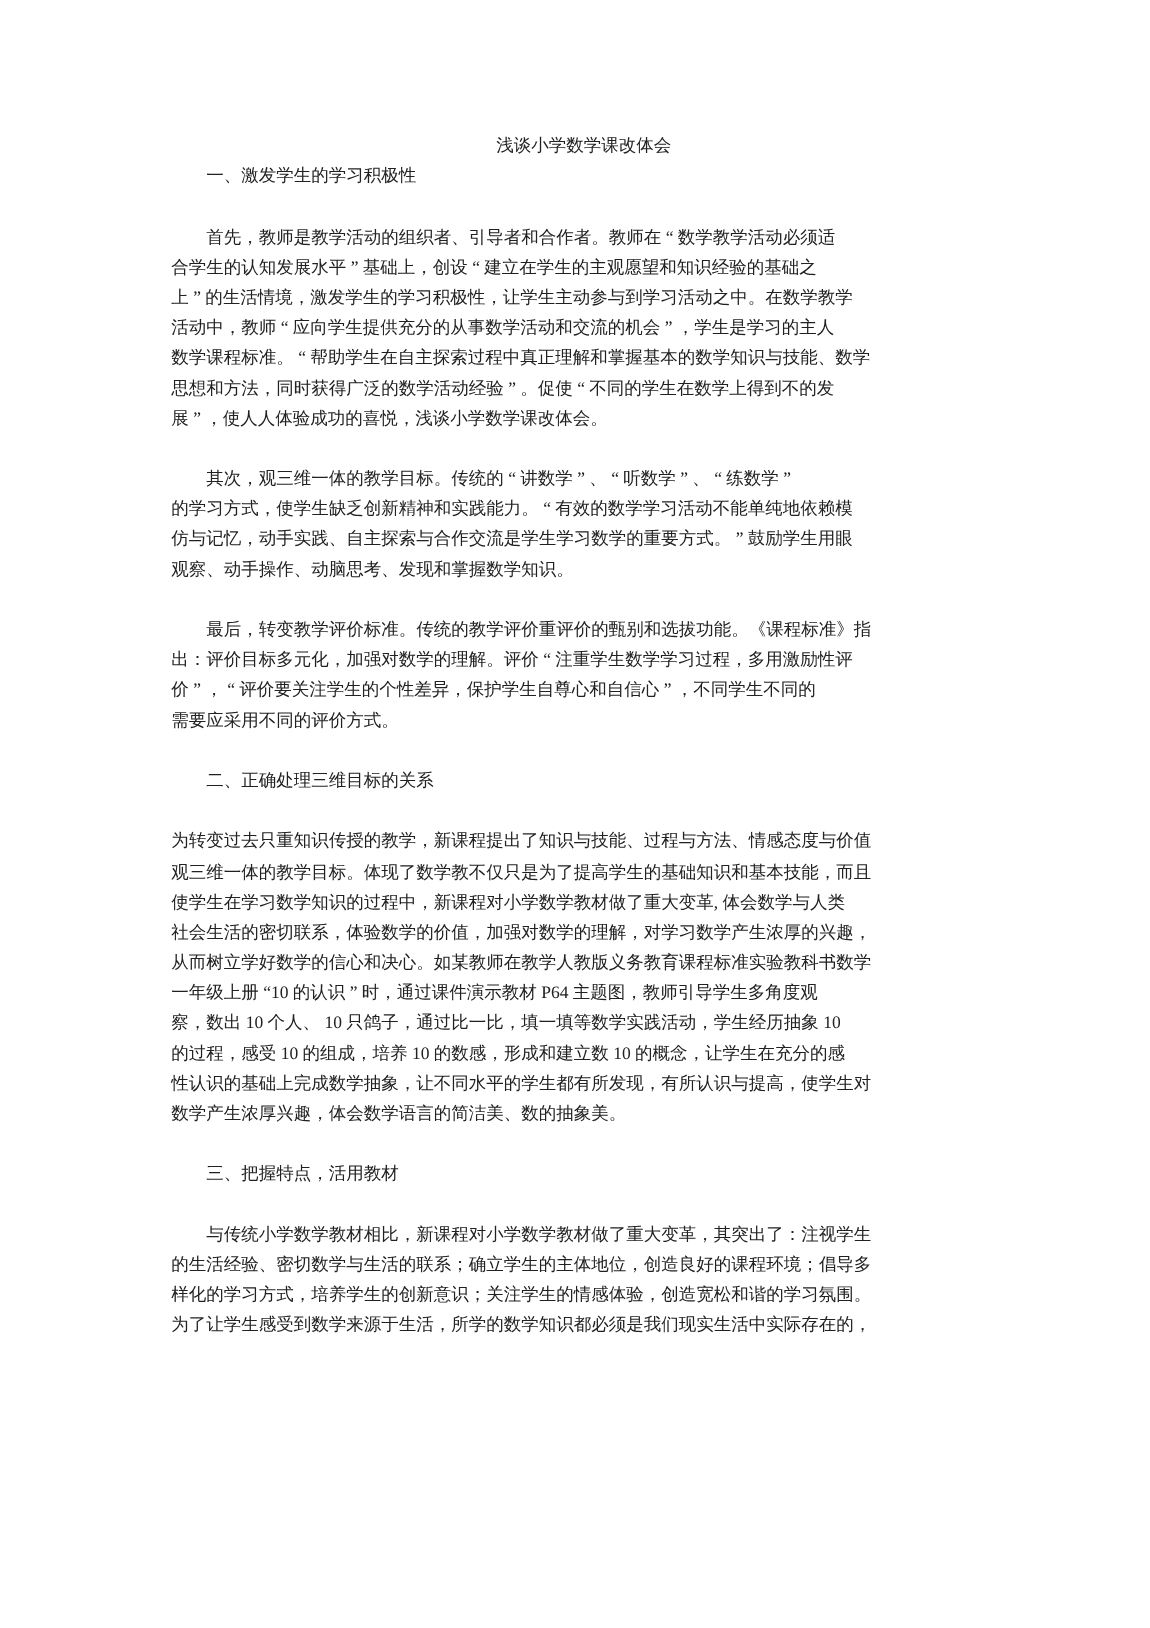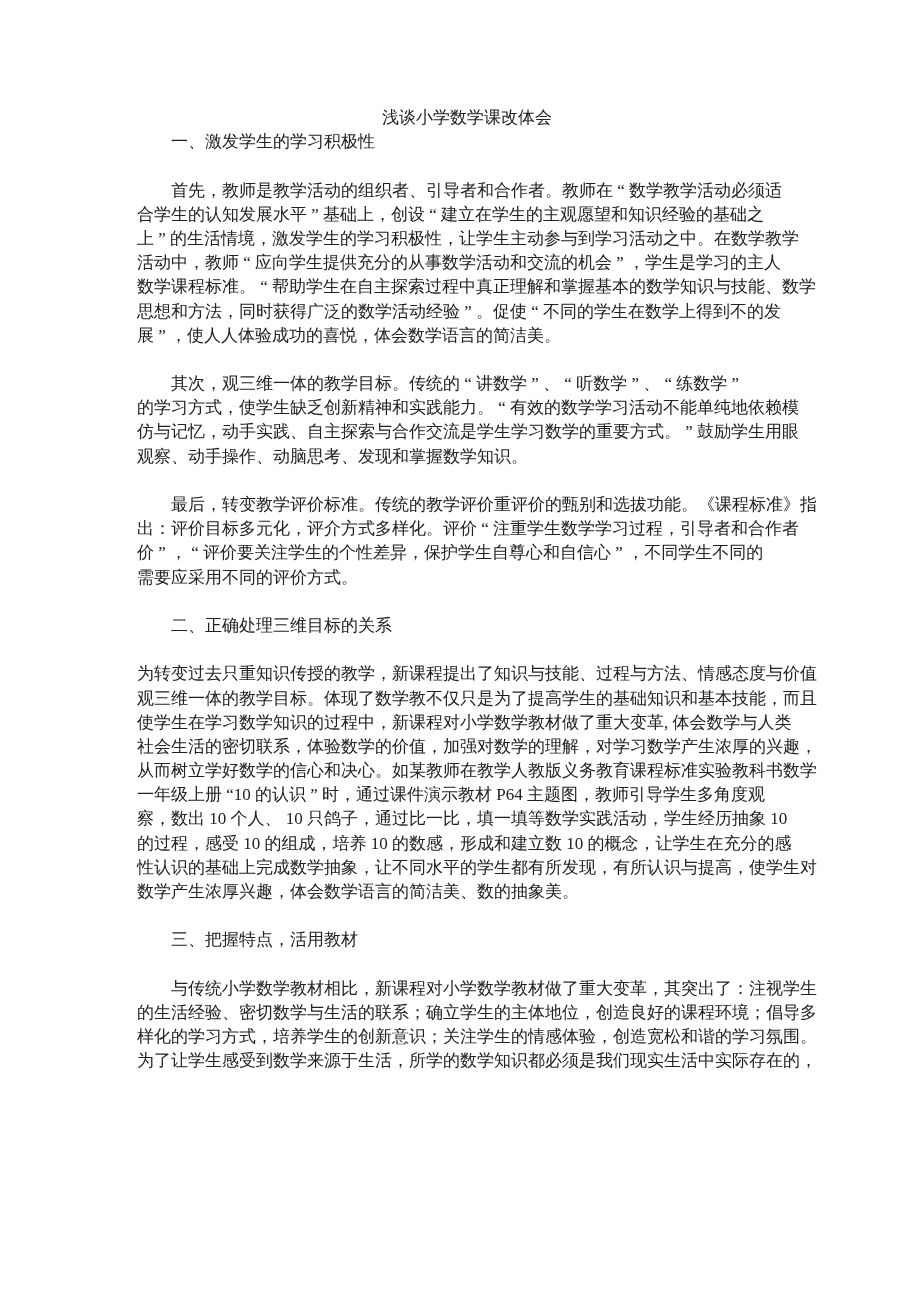--- a/index.html
+++ b/index.html
@@ -13,21 +13,21 @@
     overflow: hidden;
   }
   .page {
     box-sizing: border-box;
     width: 920px;
     height: 1302px;
     padding: 106px 100px 0 137px;
     background: #ffffff;
     color: #212121;
     font-family: "Liberation Serif", "DejaVu Serif", serif;
-    font-size: 17px;
+    font-size: 14px;
   }
   .line {
     height: 24.2px;
     line-height: 24.2px;
     white-space: pre;
   }
   .block {
     margin-bottom: 24.2px;
   }
   .block.title {
@@ -50,31 +50,31 @@
       <div class="block heading">
         <div class="line">　　一、激发学生的学习积极性</div>
       </div>
       <div class="block paragraph">
         <div class="line">　　首先，教师是教学活动的组织者、引导者和合作者。教师在 “ 数学教学活动必须适</div>
         <div class="line">合学生的认知发展水平 ” 基础上，创设 “ 建立在学生的主观愿望和知识经验的基础之</div>
         <div class="line">上 ” 的生活情境，激发学生的学习积极性，让学生主动参与到学习活动之中。在数学教学</div>
         <div class="line">活动中，教师 “ 应向学生提供充分的从事数学活动和交流的机会 ” ，学生是学习的主人</div>
         <div class="line">数学课程标准。 “ 帮助学生在自主探索过程中真正理解和掌握基本的数学知识与技能、数学</div>
         <div class="line">思想和方法，同时获得广泛的数学活动经验 ” 。促使 “ 不同的学生在数学上得到不的发</div>
-        <div class="line">展 ” ，使人人体验成功的喜悦，体会数学语言的简洁美。</div>
+        <div class="line">展 ” ，使人人体验成功的喜悦，浅谈小学数学课改体会。</div>
       </div>
       <div class="block paragraph">
         <div class="line">　　其次，观三维一体的教学目标。传统的 “ 讲数学 ” 、 “ 听数学 ” 、 “ 练数学 ”</div>
         <div class="line">的学习方式，使学生缺乏创新精神和实践能力。 “ 有效的数学学习活动不能单纯地依赖模</div>
         <div class="line">仿与记忆，动手实践、自主探索与合作交流是学生学习数学的重要方式。 ” 鼓励学生用眼</div>
         <div class="line">观察、动手操作、动脑思考、发现和掌握数学知识。</div>
       </div>
       <div class="block paragraph">
         <div class="line">　　最后，转变教学评价标准。传统的教学评价重评价的甄别和选拔功能。《课程标准》指</div>
-        <div class="line">出：评价目标多元化，评介方式多样化。评价 “ 注重学生数学学习过程，引导者和合作者</div>
+        <div class="line">出：评价目标多元化，加强对数学的理解。评价 “ 注重学生数学学习过程，多用激励性评</div>
         <div class="line">价 ” ， “ 评价要关注学生的个性差异，保护学生自尊心和自信心 ” ，不同学生不同的</div>
         <div class="line">需要应采用不同的评价方式。</div>
       </div>
       <div class="block heading">
         <div class="line">　　二、正确处理三维目标的关系</div>
       </div>
       <div class="block paragraph">
         <div class="line">为转变过去只重知识传授的教学，新课程提出了知识与技能、过程与方法、情感态度与价值</div>
         <div class="line">观三维一体的教学目标。体现了数学教不仅只是为了提高学生的基础知识和基本技能，而且</div>
         <div class="line">使学生在学习数学知识的过程中，新课程对小学数学教材做了重大变革, 体会数学与人类</div>

